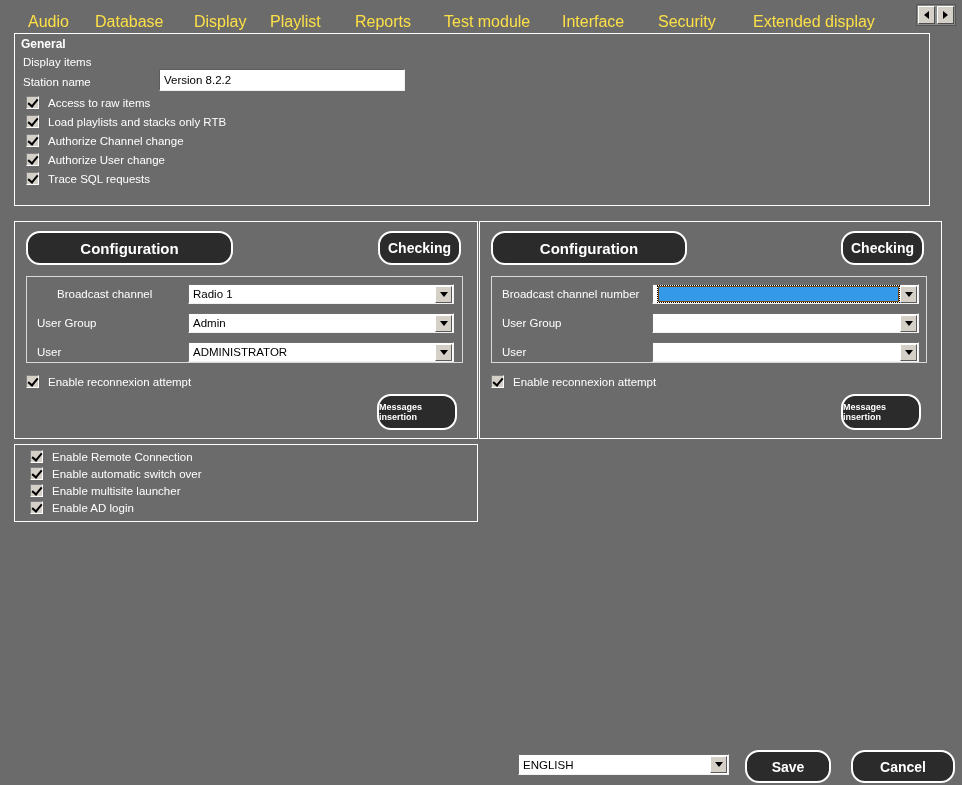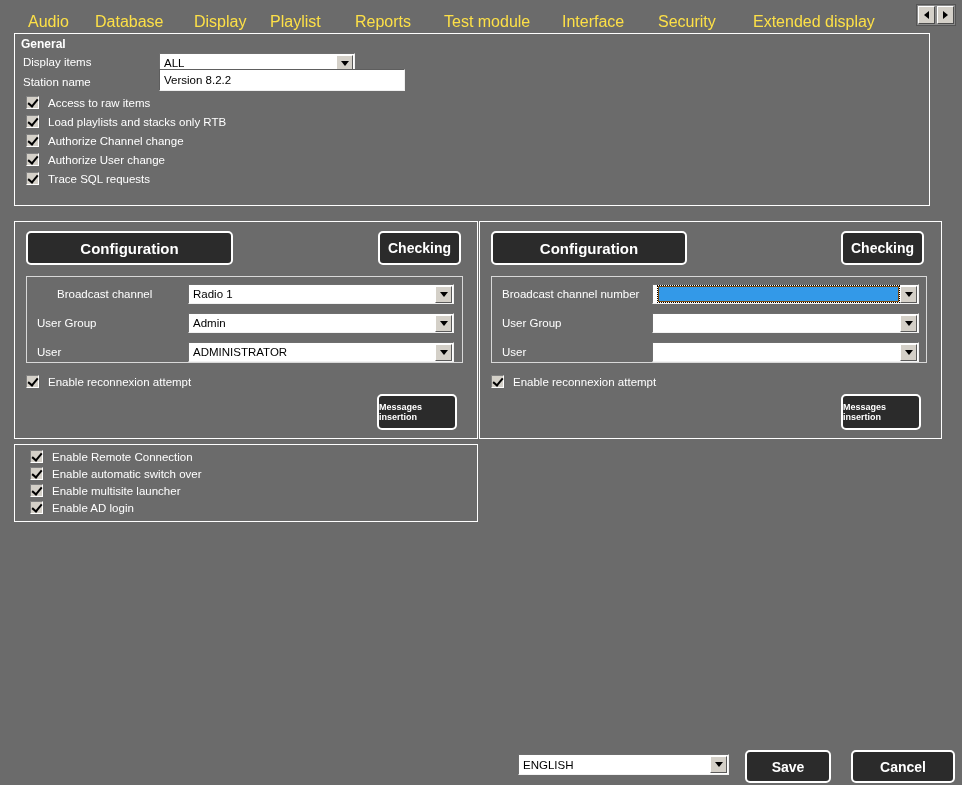--- a/index.html
+++ b/index.html
@@ -184,21 +184,21 @@
     margin-left: 9px;
     font-size: 11.5px;
     color: #ffffff;
   }
 
   
   .btn {
     position: absolute;
     background: #2b2b2b;
     border: 2px solid #ffffff;
-    border-radius: 5px;
+    border-radius: 14px;
     box-sizing: border-box;
     display: flex;
     align-items: center;
     justify-content: center;
     color: #ffffff;
     cursor: default;
   }
   .btn.big   { font-size: 15px; font-weight: bold; }
   .btn.small { font-size: 9px;  font-weight: bold; }
   .btn.mid   { font-size: 14px; font-weight: bold; }
@@ -231,26 +231,20 @@
     <div class="navbtn">
       <span class="tri-right"></span>
     </div>
   </div>
 </div>
 
 <div class="panel" style="left:14px; top:33px; width:916px; height:173px;">
   <div class="group-label" style="left:6px; top:3px;">General</div>
 
   <div class="lbl" style="left:8px; top:22px;">Display items</div>
-  <div class="combo" style="left:144px; top:19px; width:196px;">
-    <span class="val">ALL</span>
-    <span class="arrow">
-        <i class="caret"></i>
-      </span>
-  </div>
 
   <div class="lbl" style="left:8px; top:42px;">Station name</div>
   <div class="textfield" style="left:144px; top:35px; width:246px;">
     <span>Version 8.2.2</span>
   </div>
 
   <div class="cb-row" style="left:11px; top:62px;">
     <span class="cbox">
         <i class="tick" style="display: block;"></i>
       </span>

